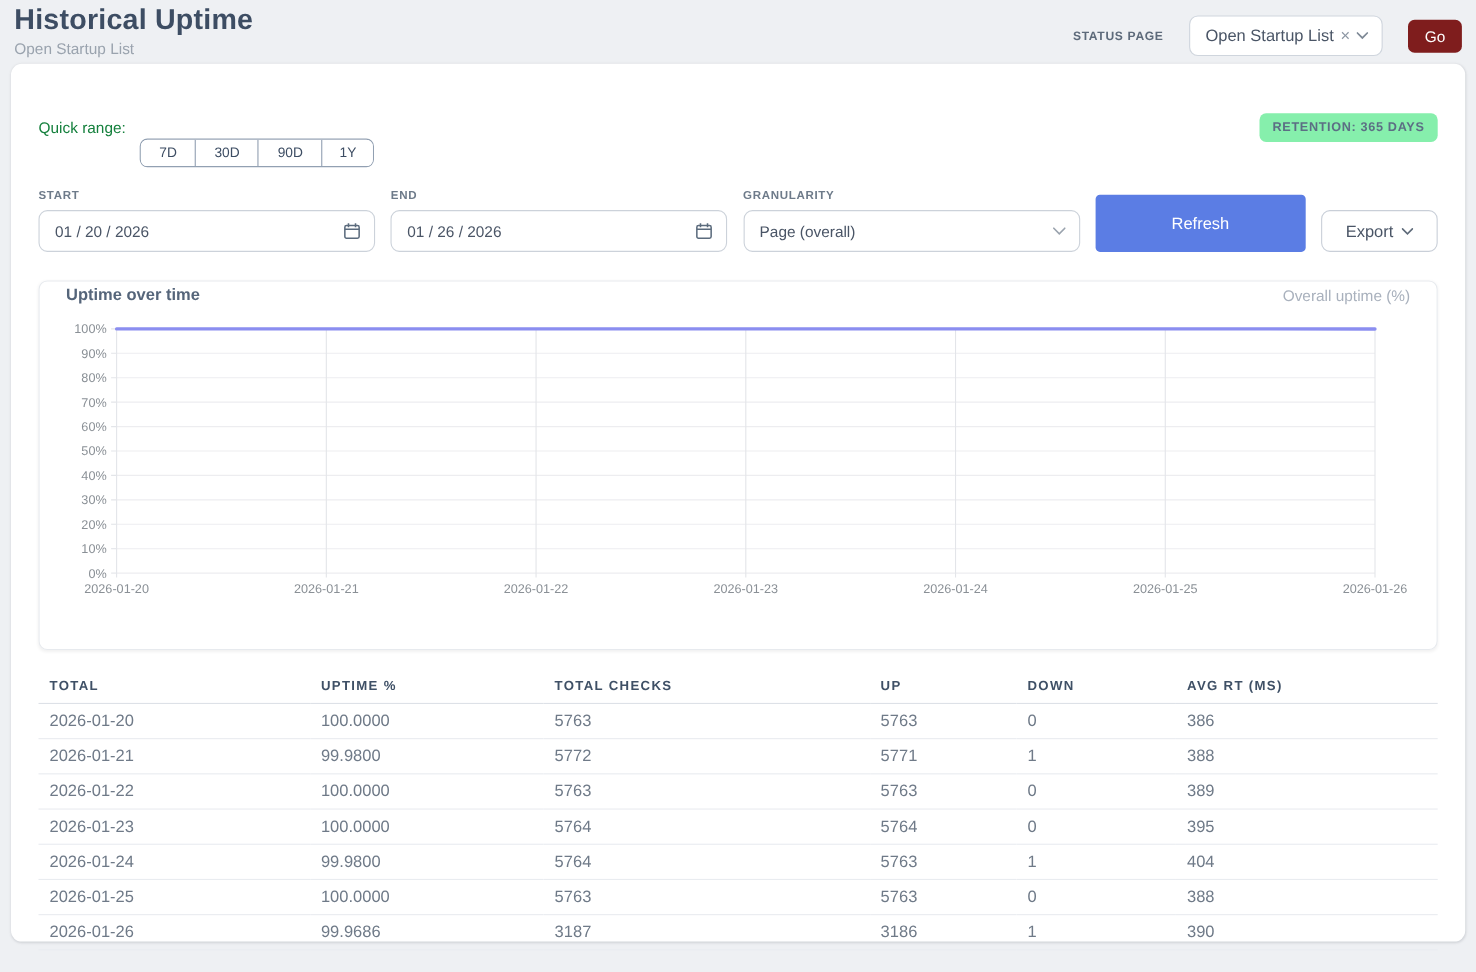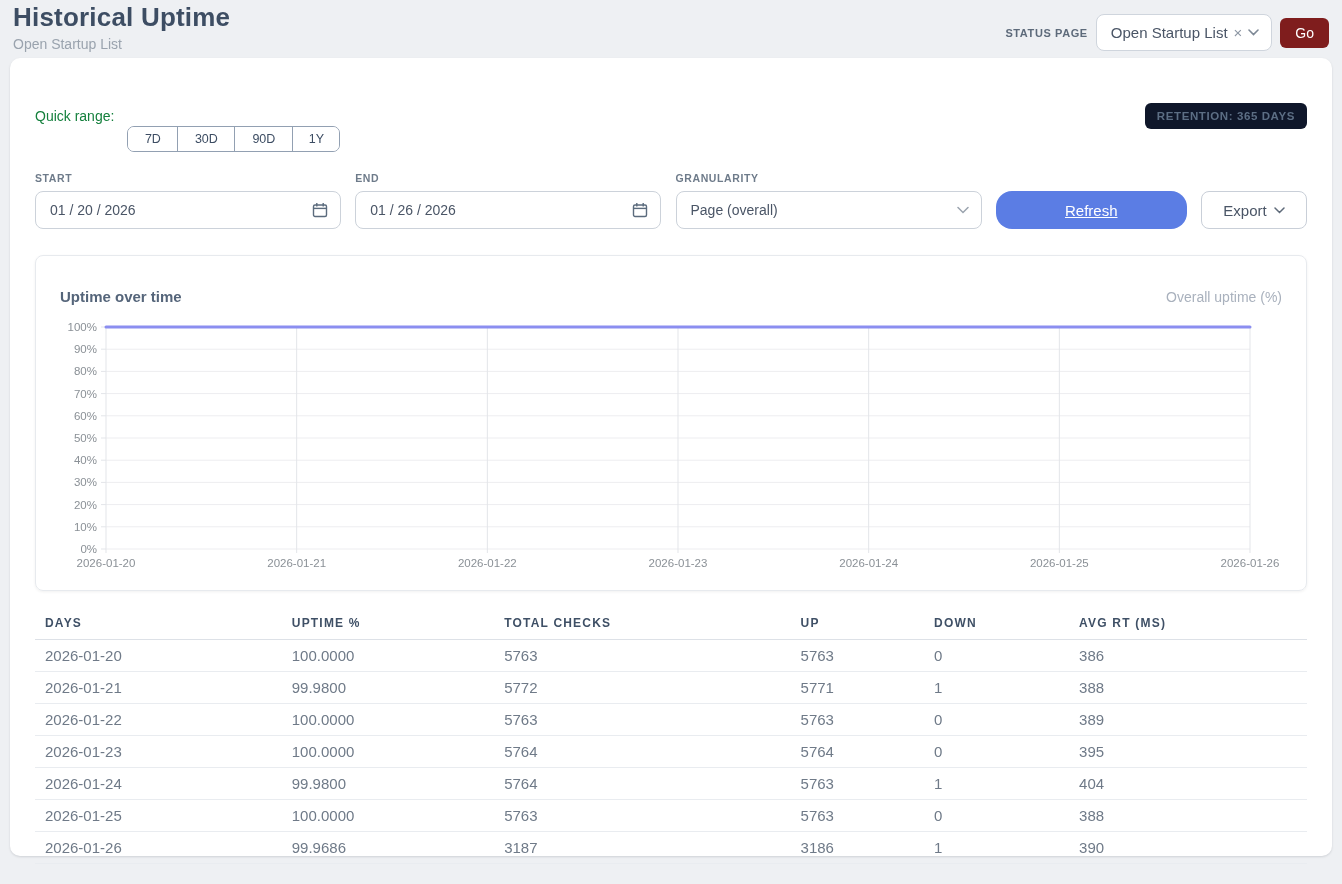--- a/index.html
+++ b/index.html
@@ -11,21 +11,21 @@
     overflow: hidden;
   }
 
   
   .app-header {
     display: flex; justify-content: space-between; align-items: flex-start;
     padding: 2px 13px 6px 13px;
   }
   .page-title { font-size: 26px; font-weight: 700; color: #3d4d63; letter-spacing: .2px; }
   .page-subtitle { font-size: 14px; color: #9aa3ae; margin-top: 3px; }
-  .header-right { display: flex; align-items: center; gap: 8px; margin-top: 12px; }
+  .header-right { display: flex; align-items: center; gap: 23px; margin-top: 12px; }
   .status-page-label {
     font-size: 11px; font-weight: 600; color: #5d6a7a; letter-spacing: .6px;
   }
   .status-select {
     display: flex; align-items: center; gap: 6px;
     background: #fff; border: 1px solid #cfd5dd; border-radius: 8px;
     height: 37px; padding: 0 12px 0 14px; cursor: pointer;
   }
   .status-select .sel-text { font-size: 15px; color: #4a5566; }
   .status-select .x-icon { font-size: 15px; color: #8c96a3; line-height: 1; }
@@ -53,56 +53,55 @@
     background: #fff; border: none; border-left: 1px solid #92a0b2;
     font-family: inherit; font-size: 12.5px; color: #3d4d63;
     padding: 5px 0; width: 0; cursor: pointer;
   }
   .segmented button:first-child { border-left: none; }
   .seg-7d { width: 49px !important; }
   .seg-30d { width: 57px !important; }
   .seg-90d { width: 58px !important; }
   .seg-1y { width: 47px !important; }
   .retention-badge {
-    background: #0f172a; color: #5c6e84; border-radius: 6px;
+    background: #86efac; color: #5c6e84; border-radius: 6px;
     font-size: 11.5px; font-weight: 700; letter-spacing: .6px;
     padding: 7px 12px;
   }
 
   
   .row-form { display: flex; justify-content: space-between; align-items: flex-end; margin-top: 20px; }
   .field { display: flex; flex-direction: column; }
   .field-label {
     font-size: 10.5px; font-weight: 600; color: #6e7b8a; letter-spacing: .6px;
     margin-bottom: 7px;
   }
   .input-box {
     width: 306px; height: 38px; background: #fff;
     border: 1px solid #ccd2da; border-radius: 8px;
     display: flex; align-items: center; justify-content: space-between;
     padding: 0 12px 0 14px; font-size: 14px; color: #4a5566; cursor: text;
   }
   .select-box { cursor: pointer; }
   .refresh-button {
-    width: 191px; height: 38px; background: #5b7de4; color: #fff;
-    border: none; border-radius: 16px; font-family: inherit; font-size: 15px;
+    width: 191px; height: 52px; background: #5b7de4; color: #fff;
+    border: none; border-radius: 4px; font-family: inherit; font-size: 15px;
     cursor: pointer;
-    text-decoration: underline;
   }
   .export-button {
     width: 106px; height: 38px; background: #fff; color: #4a5566;
     border: 1px solid #c9cfd8; border-radius: 8px; font-family: inherit; font-size: 15px;
     display: flex; align-items: center; justify-content: center; gap: 7px; cursor: pointer;
   }
 
   
   .chart-card {
     margin-top: 26px; border: 1px solid #e7eaee; border-radius: 8px;
     box-shadow: 0 1px 3px rgba(0,0,0,.06);
-    padding: 32px 24px 12px 24px; height: 336px;
+    padding: 4px 24px 12px 24px; height: 336px;
   }
   .chart-head { display: flex; justify-content: space-between; align-items: center; }
   .chart-title { font-size: 15px; font-weight: 700; color: #55657a; }
   .chart-legend { font-size: 14px; color: #a9b1bd; }
   .chart-area { position: relative; margin-top: 12px; height: 262px; width: 100%; }
   .chart-area svg { position: absolute; inset: 0; }
 
   
   .uptime-table { width: 100%; border-collapse: collapse; margin-top: 16px; }
   .uptime-table th {
@@ -264,21 +263,21 @@
     <colgroup id="table-colgroup">
         <col style="width: 19.4%;">
         <col style="width: 16.7%;">
         <col style="width: 23.3%;">
         <col style="width: 10.5%;">
         <col style="width: 11.4%;">
         <col style="width: 18.7%;">
       </colgroup>
     <thead>
         <tr id="table-head-row">
-          <th>DAYS</th>
+          <th>TOTAL</th>
           <th>UPTIME %</th>
           <th>TOTAL CHECKS</th>
           <th>UP</th>
           <th>DOWN</th>
           <th>AVG RT (MS)</th>
         </tr>
       </thead>
     <tbody id="table-body">
         <tr>
           <td>2026-01-20</td>

